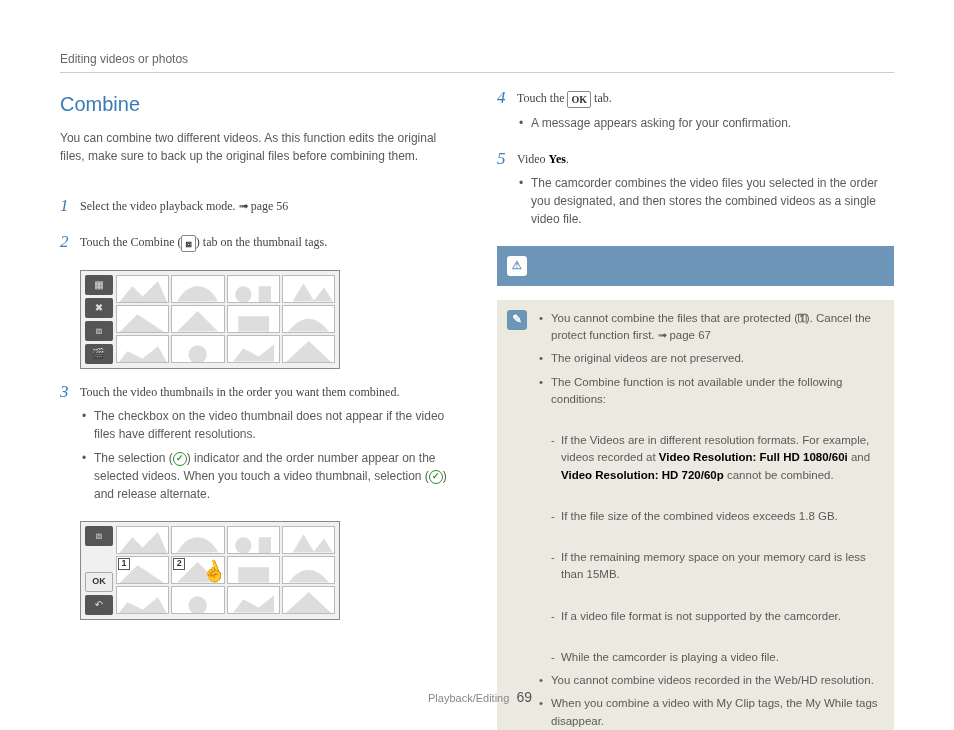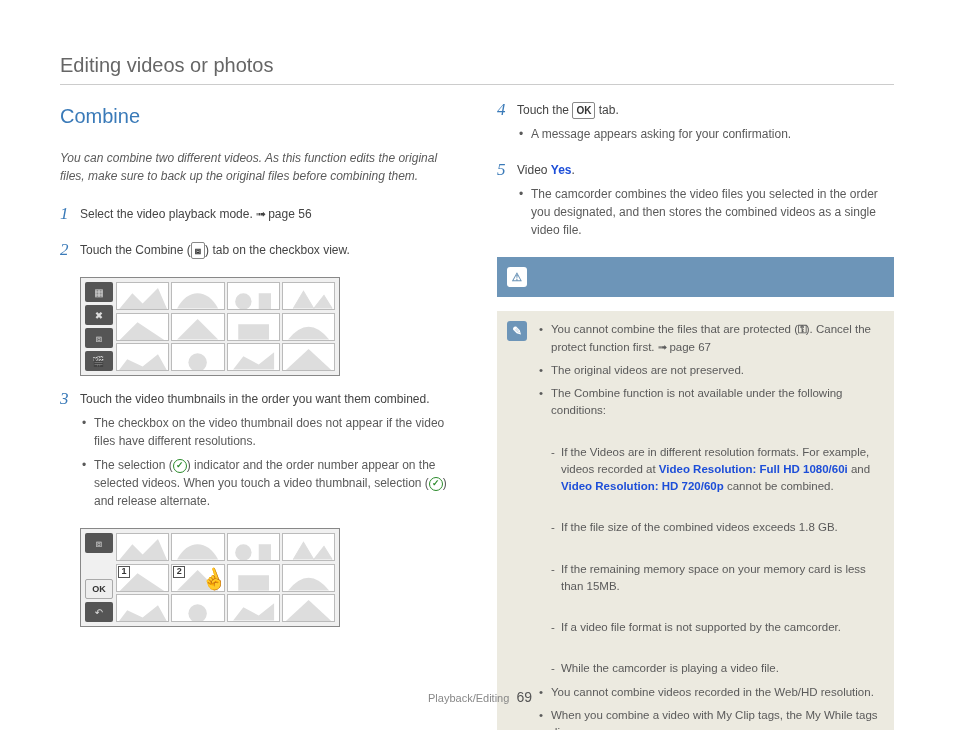--- a/index.html
+++ b/index.html
@@ -8,21 +8,21 @@
     width: 954px;
     height: 730px;
     background: #fff;
     padding: 50px 60px 30px 60px;
     color: #5a5a5a;
     font-size: 12px;
     line-height: 1.5;
     position: relative;
   }
   .page-header {
-    font-size: 20px;
+    font-size: 12px;
     font-weight: normal;
     color: #666;
     margin-bottom: 4px;
   }
   .hr {
     border: none;
     border-top: 1px solid #ccc;
     margin-bottom: 16px;
   }
   .columns {
@@ -30,45 +30,45 @@
     gap: 40px;
   }
   .col {
     flex: 1;
     min-width: 0;
   }
   .section-title {
     color: #3a7ab8;
     font-size: 20px;
     font-weight: normal;
-    margin-bottom: 18px;
+    margin-bottom: 10px;
   }
   .intro {
-    margin-bottom: 20px;
-    font-style: italic;
+    margin-bottom: 32px;
   }
   .step {
     display: flex;
     gap: 8px;
     margin-bottom: 12px;
   }
   .step-num {
     color: #3a7ab8;
     font-size: 17px;
     font-style: italic;
     font-family: Georgia, serif;
     flex: 0 0 12px;
     line-height: 1.1;
   }
   .step-body {
     flex: 1;
   }
   .step-body .main-line {
     color: #444;
     margin-bottom: 6px;
+    font-family: Liberation Serif, serif;
   }
   .arrow-ref::before {
     content: "➟";
     margin-right: 2px;
   }
   ul.bullets {
     list-style: none;
     padding-left: 0;
   }
   ul.bullets > li {
@@ -129,21 +129,21 @@
     font-size: 10px;
     color: #333;
     vertical-align: middle;
     background: #fff;
     font-weight: bold;
   }
   .key-glyph {
     font-weight: bold;
     letter-spacing: -1px;
   }
-  .bold { font-weight: bold; color: #1d4ed8; }
+  .bold { font-weight: bold; color: #000000; }
 
   
   .thumb-grid {
     border: 1px solid #888;
     width: 260px;
     background: #f0f0f0;
     padding: 4px;
     display: flex;
     gap: 3px;
     margin: 6px 0 14px 20px;
@@ -260,21 +260,21 @@
         <div class="main-line">
           <span>Select the video playback mode. </span><span class="arrow-ref">page 56</span>
         </div>
       </div>
     </div>
 
     <div class="step">
       <div class="step-num">2</div>
       <div class="step-body">
         <div class="main-line">
-          <span>Touch the Combine (</span><span class="combine-glyph">⧈</span><span>) tab on the checkbox view.</span>
+          <span>Touch the Combine (</span><span class="combine-glyph">⧈</span><span>) tab on the thumbnail tags.</span>
         </div>
       </div>
     </div>
 
     <div class="thumb-grid">
       <div class="thumb-side">
         <div class="side-btn">▦</div>
         <div class="side-btn">✖</div>
         <div class="side-btn">⧈</div>
         <div class="side-btn">🎬</div>

